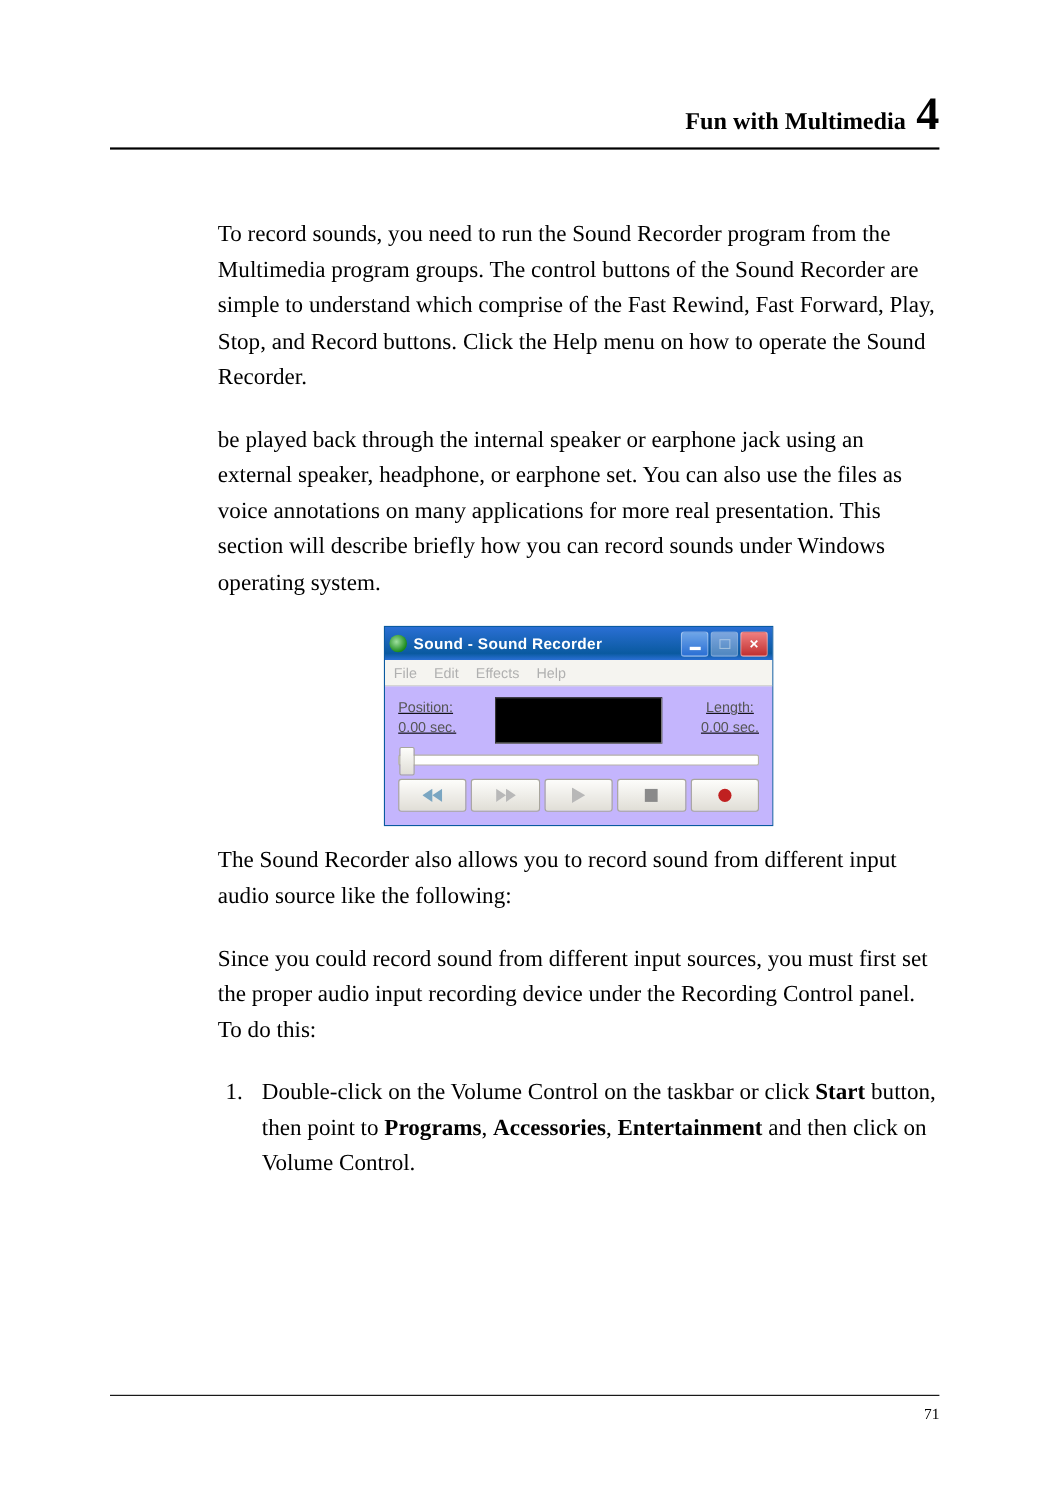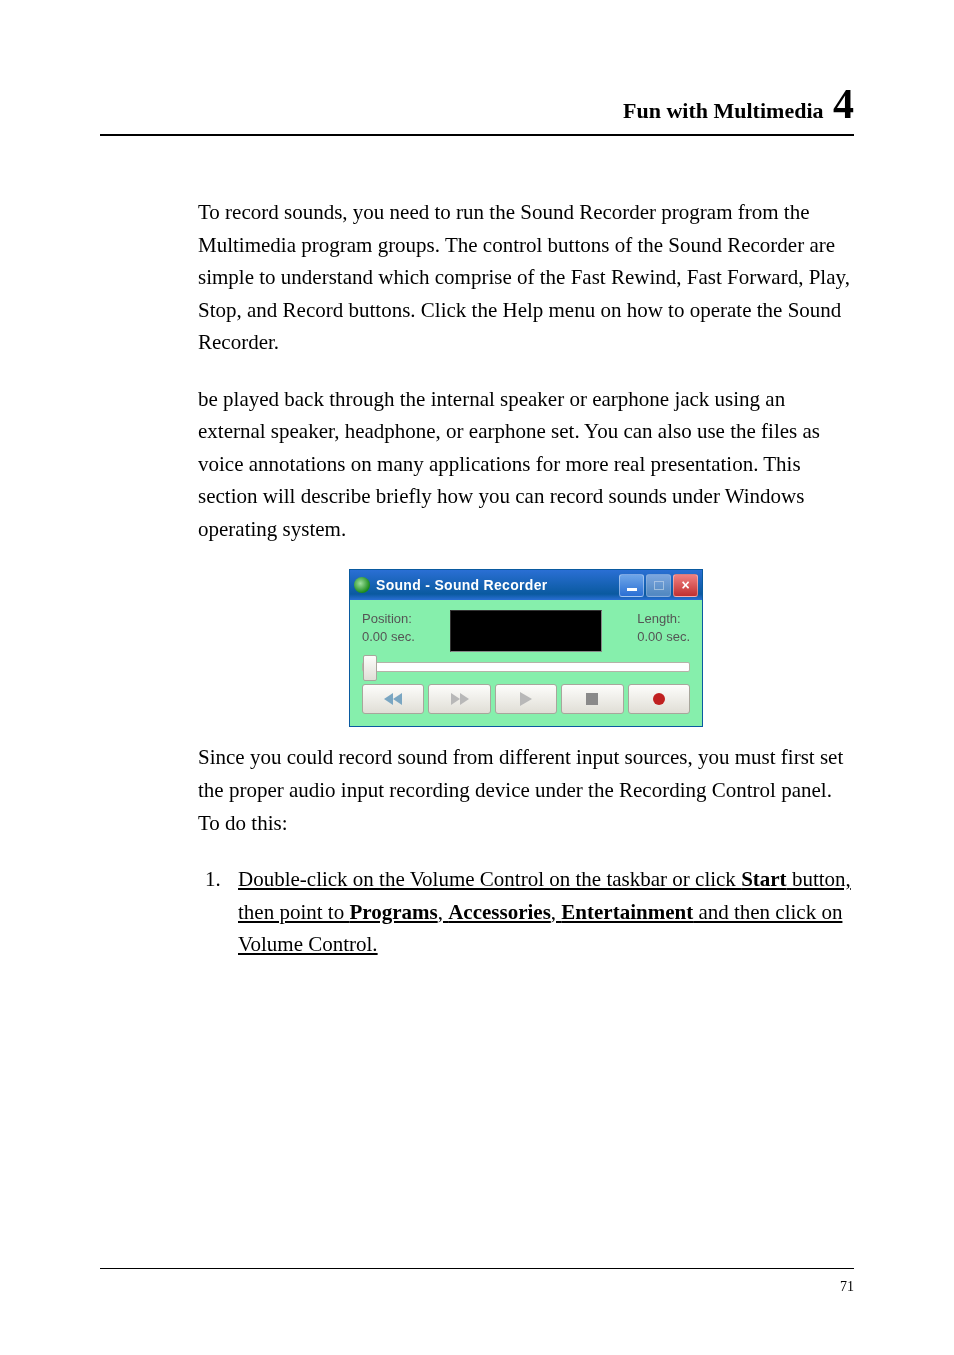--- a/index.html
+++ b/index.html
@@ -99,34 +99,35 @@
   .sr-menubar {
     background: #f5f4f0;
     color: #b0b0b0;
     font-size: 13px;
     padding: 4px 8px;
     border-bottom: 1px solid #c8c8c8;
   }
   .sr-menu-item { margin-right: 12px; }
   .sr-body {
     padding: 10px 12px 12px 12px;
-    background: #86efac;
+    background: #c4b5fd;
+    text-decoration: underline;
   }
   .sr-info-row {
     display: flex;
     justify-content: space-between;
     align-items: flex-start;
     margin-bottom: 10px;
   }
   .sr-info-left, .sr-info-right {
     font-size: 13px;
     color: #555;
     line-height: 1.35;
   }
-  .sr-info-right { text-align: left; }
+  .sr-info-right { text-align: center; }
   .sr-wave {
     flex: 0 0 auto;
     width: 150px;
     height: 40px;
     background: #000;
     border: 1px inset #888;
     margin: 0 6px;
   }
   .sr-slider-track {
     height: 8px;
@@ -173,21 +174,20 @@
   }
   ul.bullets li {
     font-size: 21px;
     line-height: 1.5;
     padding-left: 10px;
     margin-bottom: 14px;
   }
   ol.steps {
     padding-left: 28px;
     margin: 0 0 22px 0;
-    text-decoration: underline;
   }
   ol.steps li {
     font-size: 21px;
     line-height: 1.55;
     padding-left: 12px;
   }
   .footer {
     position: absolute;
     left: 100px;
     right: 100px;
@@ -224,20 +224,26 @@
                 <div class="sr-min-glyph"></div>
               </div>
             <div class="sr-winbtn max">
                 <div class="sr-max-glyph"></div>
               </div>
             <div class="sr-winbtn close">
                 <div class="sr-close-glyph">×</div>
               </div>
           </div>
         </div>
+        <div class="sr-menubar">
+          <span class="sr-menu-item">File</span>
+          <span class="sr-menu-item">Edit</span>
+          <span class="sr-menu-item">Effects</span>
+          <span class="sr-menu-item">Help</span>
+        </div>
         <div class="sr-body">
           <div class="sr-info-row">
             <div class="sr-info-left">
               <div>Position:</div>
               <div>0.00 sec.</div>
             </div>
             <div class="sr-wave"></div>
             <div class="sr-info-right">
               <div>Length:</div>
               <div>0.00 sec.</div>
@@ -273,20 +279,21 @@
               <svg width="14" height="14" viewBox="0 0 14 14">
                   <circle cx="7" cy="7" r="6" fill="#c02020"></circle>
                 </svg>
             </div>
           </div>
         </div>
       </div>
     </div>
 
 
+    <p class="para">The Sound Recorder also allows you to record sound from different input audio source like the following:</p>
 
 
     <p class="para">Since you could record sound from different input sources, you must first set the proper audio input recording device under the Recording Control panel. To do this:</p>
 
     <ol class="steps">
       <li>
         <span>Double-click on the Volume Control on the taskbar or click </span><b>Start</b><span> button, then point to </span><b>Programs</b><span>, </span><b>Accessories</b><span>, </span><b>Entertainment</b><span> and then click on Volume Control.</span>
       </li>
     </ol>
 

